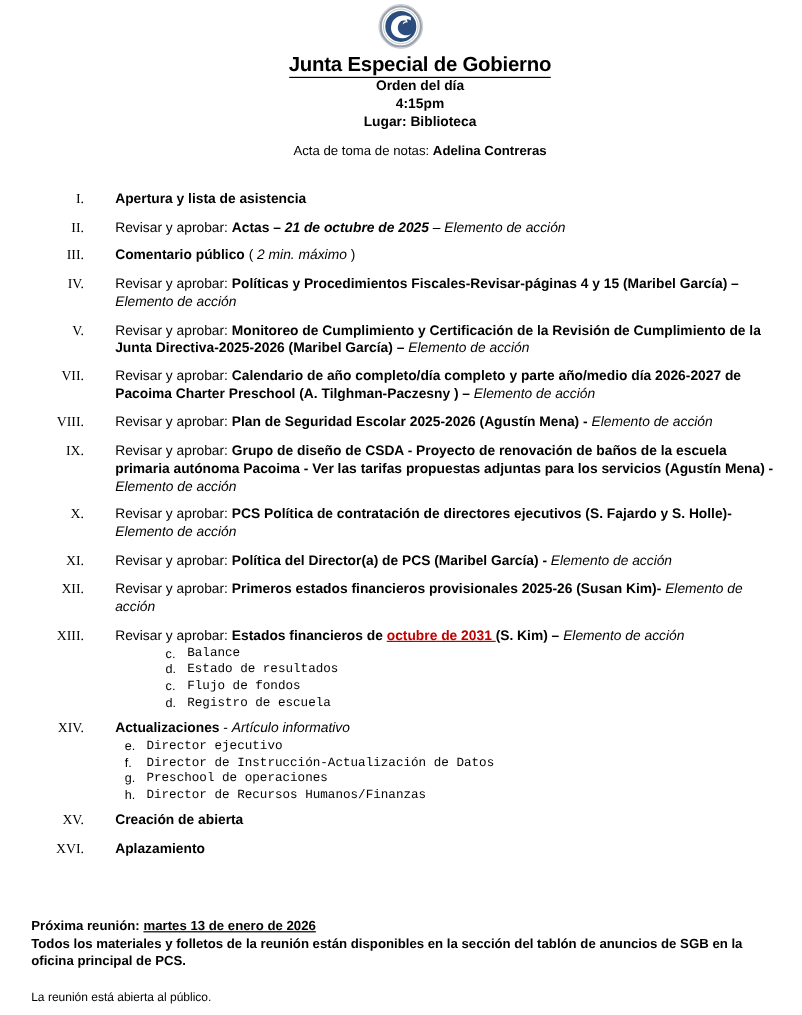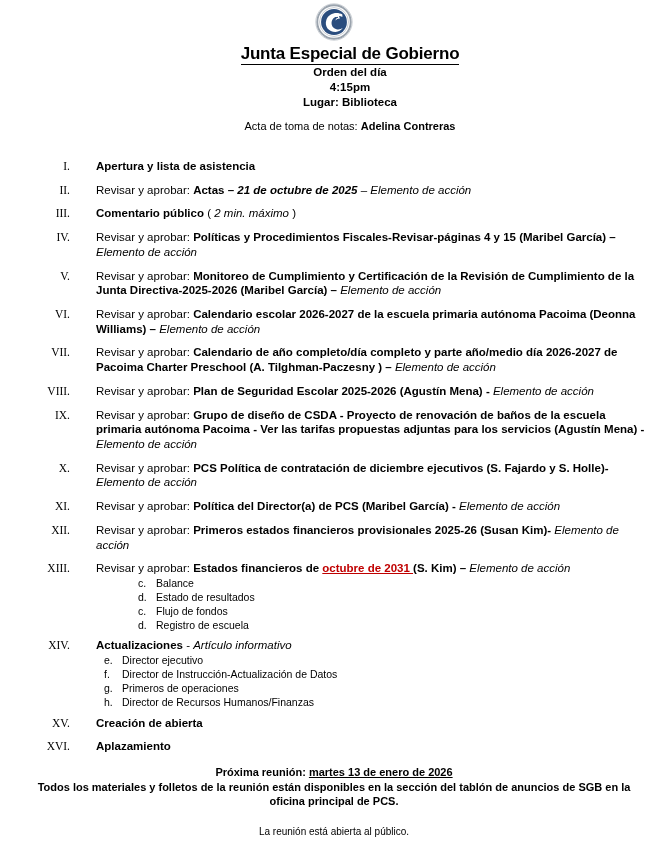--- a/index.html
+++ b/index.html
@@ -94,29 +94,28 @@
     display: flex;
     font-size: 10.5px;
     line-height: 1.32;
   }
   .sublist.indent-deep { padding-left: 42px; }
   .sublist.indent-shallow { padding-left: 8px; }
   .sub-letter {
     width: 18px;
     flex: 0 0 18px;
   }
-  .sub-text { flex: 1 1 auto; }
+  .sub-text { flex: 1 1 auto; font-family: Liberation Mono, monospace; }
 
   
   footer {
     position: absolute;
     left: 0;
     right: 0;
     bottom: 8px;
-    text-align: center;
     padding: 0 26px;
   }
   .foot-strong {
     font-size: 11px;
     font-weight: bold;
     line-height: 1.34;
   }
   .foot-next u { text-decoration: underline; }
   .foot-note {
     font-size: 10px;
@@ -195,28 +194,20 @@
 
   <div class="item">
     <div class="num">V.</div>
     <div class="body">
       <span>Revisar y aprobar:</span>
       <span class="b">Monitoreo de Cumplimiento y Certificación de la Revisión de Cumplimiento de la Junta Directiva-2025-2026 (Maribel García) –</span>
       <span class="i">Elemento de acción</span>
     </div>
   </div>
 
-  <div class="item">
-    <div class="num">VI.</div>
-    <div class="body">
-      <span>Revisar y aprobar:</span>
-      <span class="b">Calendario escolar 2026-2027 de la escuela primaria autónoma Pacoima (Deonna Williams) –</span>
-      <span class="i">Elemento de acción</span>
-    </div>
-  </div>
 
   <div class="item">
     <div class="num">VII.</div>
     <div class="body">
       <span>Revisar y aprobar:</span>
       <span class="b">Calendario de año completo/día completo y parte año/medio día 2026-2027 de Pacoima Charter Preschool (A. Tilghman-Paczesny ) –</span>
       <span class="i">Elemento de acción</span>
     </div>
   </div>
 
@@ -235,21 +226,21 @@
       <span>Revisar y aprobar:</span>
       <span class="b">Grupo de diseño de CSDA - Proyecto de renovación de baños de la escuela primaria autónoma Pacoima - Ver las tarifas propuestas adjuntas para los servicios (Agustín Mena) -</span>
       <span class="i">Elemento de acción</span>
     </div>
   </div>
 
   <div class="item">
     <div class="num">X.</div>
     <div class="body">
       <span>Revisar y aprobar:</span>
-      <span class="b">PCS Política de contratación de diciembre ejecutivos (S. Fajardo y S. Holle)-</span>
+      <span class="b">PCS Política de contratación de directores ejecutivos (S. Fajardo y S. Holle)-</span>
       <span class="i">Elemento de acción</span>
     </div>
   </div>
 
   <div class="item">
     <div class="num">XI.</div>
     <div class="body">
       <span>Revisar y aprobar:</span>
       <span class="b">Política del Director(a) de PCS (Maribel García) -</span>
       <span class="i">Elemento de acción</span>
@@ -306,21 +297,21 @@
         <div class="subitem">
           <span class="sub-letter">e.</span>
           <span class="sub-text">Director ejecutivo</span>
         </div>
         <div class="subitem">
           <span class="sub-letter">f.</span>
           <span class="sub-text">Director de Instrucción-Actualización de Datos</span>
         </div>
         <div class="subitem">
           <span class="sub-letter">g.</span>
-          <span class="sub-text">Primeros de operaciones</span>
+          <span class="sub-text">Preschool de operaciones</span>
         </div>
         <div class="subitem">
           <span class="sub-letter">h.</span>
           <span class="sub-text">Director de Recursos Humanos/Finanzas</span>
         </div>
       </div>
     </div>
   </div>
 
   <div class="item">

